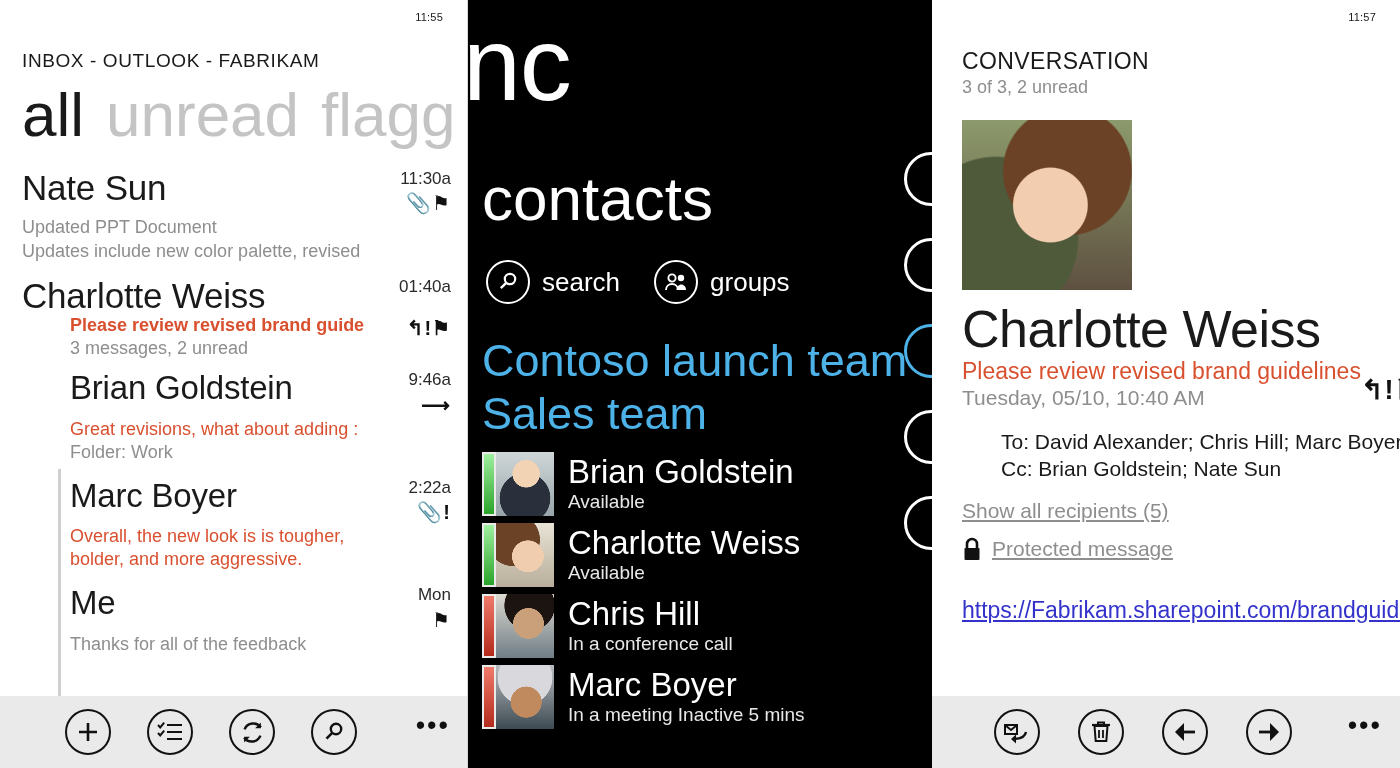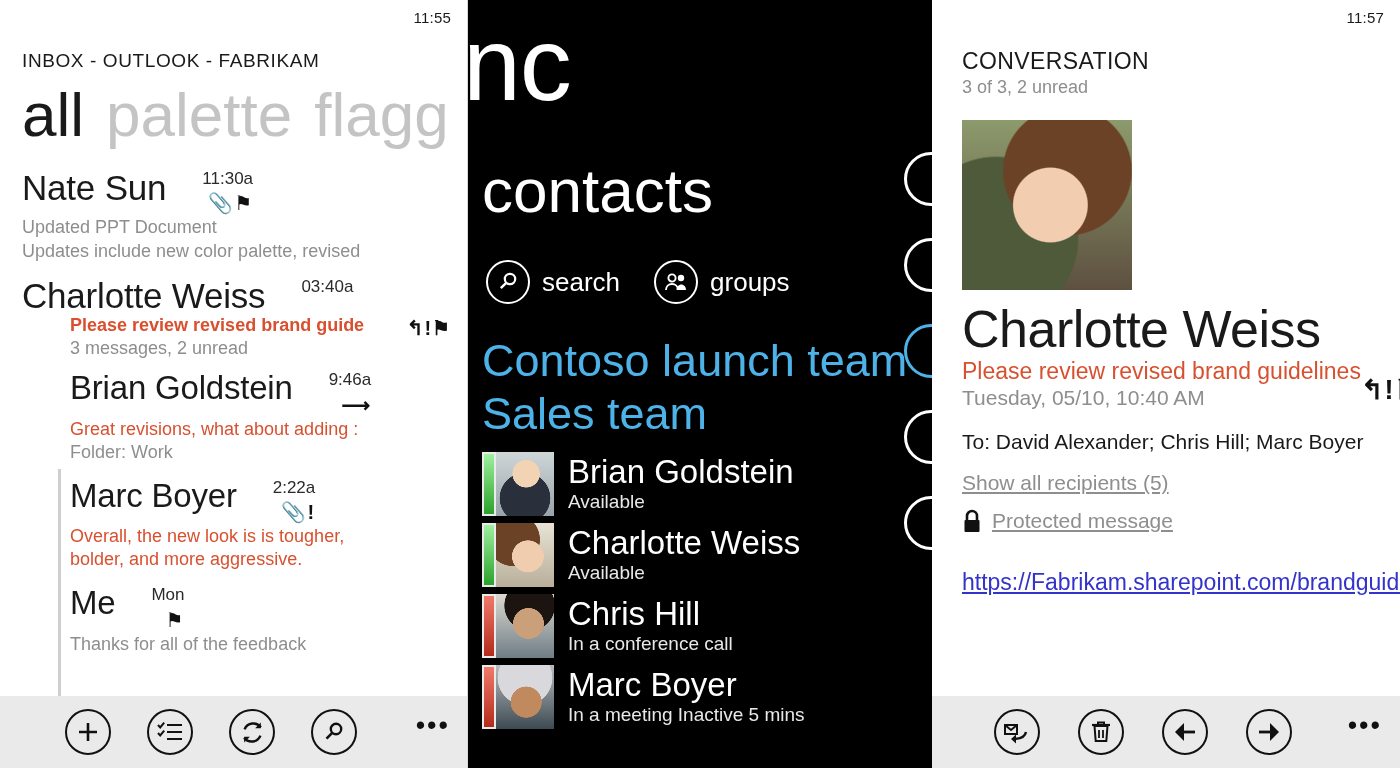--- a/index.html
+++ b/index.html
@@ -11,21 +11,21 @@
   .screen { position:relative; width:1400px; height:768px; display:flex; }
 
   
   .panel-mail {
     position:relative; width:468px; height:768px;
     background:#ffffff; color:#111; overflow:hidden;
     border-right:1px solid #d8d8d8;
   }
   .statusbar {
     height:34px; display:flex; align-items:center; justify-content:flex-end;
-    padding-right:16px; font-size:15px; color:#1a1a1a; letter-spacing:.2px;
+    padding-right:24px; font-size:11px; color:#1a1a1a; letter-spacing:.2px;
   }
   .mail-header { padding:16px 4px 0 22px; }
   .mail-kicker {
     font-size:19px; letter-spacing:.6px; color:#1a1a1a; font-weight:400;
     white-space:nowrap;
   }
   .pivot-row {
     display:flex; align-items:flex-end; gap:22px;
     margin-top:10px; white-space:nowrap;
     font-size:62px; font-weight:300; line-height:1.05;
@@ -33,21 +33,21 @@
   .pivot-row .pv { color:#c4c4c4; }
   .pivot-row .pv.active { color:#1a1a1a; }
 
   .mail-list { margin-top:22px; position:relative; }
   .mail-item { position:relative; padding:0 16px 0 22px; margin-bottom:14px; }
   .mail-item.nested { padding-left:70px; }
   .thread-rail {
     position:absolute; left:58px; top:300px; width:3px; height:402px;
     background:#cfcfcf;
   }
-  .mi-top { display:flex; align-items:flex-start; justify-content:flex-start;gap:28px; }
+  .mi-top { display:flex; align-items:flex-start; justify-content:space-between; }
   .mi-name { font-size:35px; font-weight:300; line-height:1.08; color:#1a1a1a;
              letter-spacing:-.2px; white-space:nowrap; }
   .mi-name.sm { font-size:33px; }
   .mi-right { text-align:right; flex:0 0 auto; padding-left:8px; }
   .mi-time { font-size:17px; color:#2a2a2a; line-height:1.2; white-space:nowrap; }
   .mi-icons { font-size:20px; line-height:1.25; color:#111; margin-top:2px;
               letter-spacing:1px; white-space:nowrap; }
   .mi-sub { font-size:18px; line-height:1.28; color:#8e8e8e; white-space:nowrap; }
   .mi-sub.accent { color:#d9502f; }
   .mi-sub.bold { font-weight:bold; }
@@ -74,21 +74,21 @@
   .panel-lync {
     position:relative; width:464px; height:768px;
     background:#000; color:#fff; overflow:hidden;
   }
   .lync-title {
     position:absolute; left:-56px; top:12px;
     font-size:104px; font-weight:300; line-height:1; color:#fff;
     white-space:nowrap; letter-spacing:-1px;
   }
   .lync-pivots {
-    position:absolute; left:14px; top:160px; display:flex; gap:54px;
+    position:absolute; left:14px; top:168px; display:flex; gap:54px;
     font-size:62px; font-weight:300; line-height:1; white-space:nowrap;
   }
   .lync-pivots .pv { color:#fff; }
   .lync-actions {
     position:absolute; left:18px; top:260px; display:flex; align-items:center; gap:34px;
   }
   .lync-action { display:flex; align-items:center; gap:12px; }
   .circ-btn-w {
     width:44px; height:44px; border-radius:50%; border:2.4px solid #fff;
     display:flex; align-items:center; justify-content:center; flex:0 0 auto;
@@ -135,21 +135,21 @@
   .conv-name {
     font-size:52px; font-weight:300; line-height:1.05; color:#1a1a1a;
     letter-spacing:-.5px; white-space:nowrap;
   }
   .conv-meta-row { display:flex; align-items:flex-start; justify-content:space-between; }
   .conv-subject { font-size:23px; color:#d9502f; line-height:1.25; white-space:nowrap; }
   .conv-date { font-size:21px; color:#8e8e8e; line-height:1.25; }
   .conv-flags { font-size:27px; line-height:1; color:#111; letter-spacing:1px;
                 padding-top:20px; white-space:nowrap; }
   .conv-recip { font-size:21px; color:#1a1a1a; line-height:1.32; margin-top:16px;
-                white-space:nowrap; }
+                white-space:nowrap;margin-left:39px; }
   .conv-link-sm {
     font-size:21px; color:#8e8e8e; text-decoration:underline; margin-top:16px;
     display:inline-block;
   }
   .conv-protect { display:flex; align-items:center; gap:10px; margin-top:14px; }
   .conv-protect-label { font-size:21px; color:#8e8e8e; text-decoration:underline; }
   .conv-url {
     margin-top:36px; font-size:23px; color:#3333cc; text-decoration:underline;
     white-space:nowrap;
   }
@@ -164,21 +164,21 @@
   <div class="panel-mail">
 
     <div class="statusbar">
       <span>11:55</span>
     </div>
 
     <div class="mail-header">
       <div class="mail-kicker">INBOX - OUTLOOK - FABRIKAM</div>
       <div class="pivot-row">
         <span class="pv active">all</span>
-        <span class="pv">palette</span>
+        <span class="pv">unread</span>
         <span class="pv">flagg</span>
       </div>
     </div>
 
     <div class="mail-list">
       <div class="thread-rail"></div>
 
       <div class="mail-item">
         <div class="mi-top">
           <div class="mi-name">Nate Sun</div>
@@ -190,21 +190,21 @@
           </div>
         </div>
         <div class="mi-sub">Updated PPT Document</div>
         <div class="mi-body">Updates include new color palette, revised</div>
       </div>
 
       <div class="mail-item" style="margin-bottom:10px;">
         <div class="mi-top">
           <div class="mi-name">Charlotte Weiss</div>
           <div class="mi-right">
-            <div class="mi-time">03:40a</div>
+            <div class="mi-time">01:40a</div>
           </div>
         </div>
         <div style="display:flex;align-items:flex-start;justify-content:space-between;padding-left:48px;">
           <div>
             <div class="mi-sub accent bold">Please review revised brand guide</div>
             <div class="mi-body">3 messages, 2 unread</div>
           </div>
           <div class="mi-icons" style="font-weight:bold;">
             <span>↰</span><span>!</span><span>⚑</span>
           </div>
@@ -411,20 +411,21 @@
         <div>
           <div class="conv-subject">Please review revised brand guidelines</div>
           <div class="conv-date">Tuesday, 05/10, 10:40 AM</div>
         </div>
         <div class="conv-flags" style="font-weight:bold;">
           <span>↰</span><span>!</span><span>⚑</span>
         </div>
       </div>
 
       <div class="conv-recip">To: David Alexander; Chris Hill; Marc Boyer</div>
+      <div class="conv-recip" style="margin-top:0;">Cc: Brian Goldstein; Nate Sun</div>
 
       <a class="conv-link-sm">Show all recipients (5)</a>
 
       <div class="conv-protect">
         <svg class="ic" width="20" height="24" viewBox="0 0 20 24">
           <path d="M5 11V7a5 5 0 0 1 10 0v4" stroke="#111" stroke-width="2.6" fill="none"></path>
           <rect x="2.5" y="11" width="15" height="12" rx="1" fill="#111"></rect>
         </svg>
         <span class="conv-protect-label">Protected message</span>
       </div>

